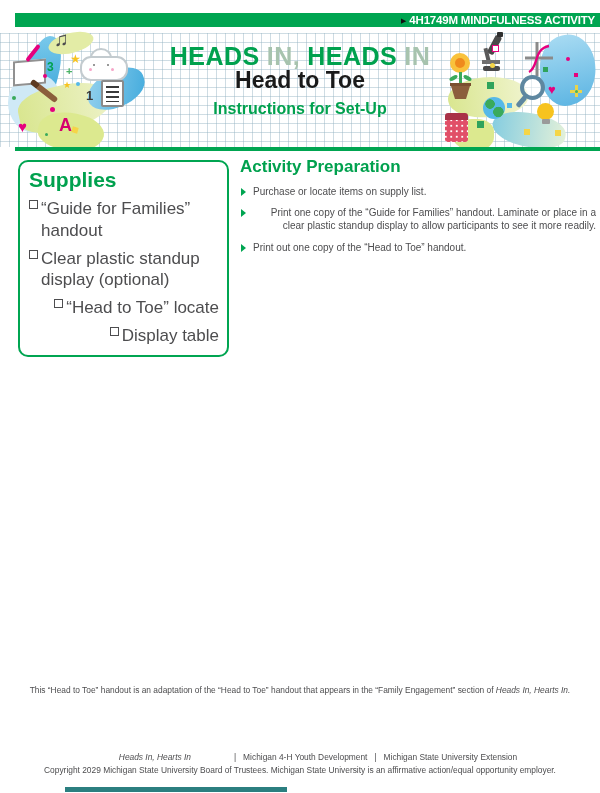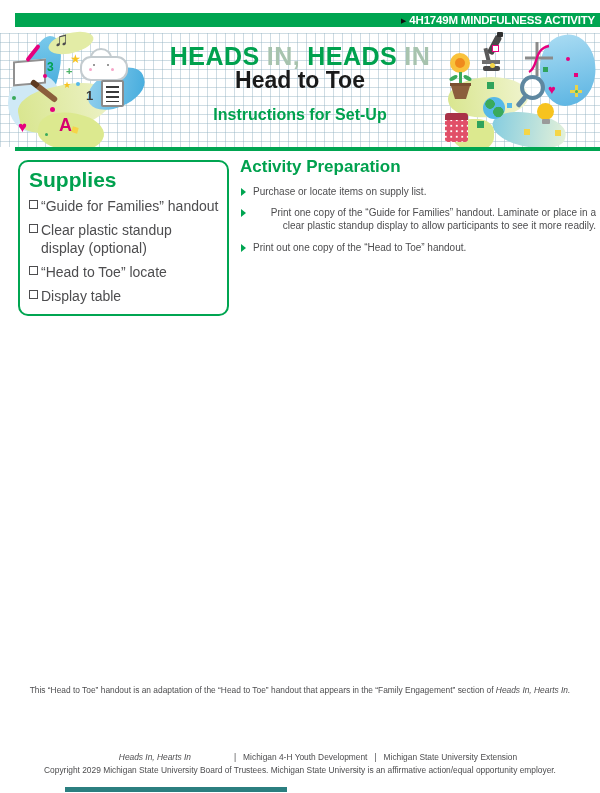--- a/index.html
+++ b/index.html
@@ -15,33 +15,33 @@
   
   .banner{position:absolute;left:0;top:33px;width:600px;height:114px;background-color:#fff;
           background-image:linear-gradient(to right, rgba(148,178,194,.45) 1px, transparent 1px),
                            linear-gradient(to bottom, rgba(148,178,194,.45) 1px, transparent 1px);
           background-size:9px 9px;}
   .banner-titles{position:absolute;left:0;top:0;width:100%;height:100%;display:flex;flex-direction:column;
                  align-items:center;z-index:3;pointer-events:none;}
   .title1{margin-top:11px;font-size:25px;font-weight:bold;letter-spacing:.5px;line-height:1;display:flex;gap:7px;}
   .t-green{color:#00A14E;} .t-light{color:#A7C3AE;}
   .title2{font-size:23px;font-weight:bold;color:#1a1a1a;line-height:1;}
-  .title3{margin-top:15px;font-size:16px;font-weight:bold;color:#00A14E;line-height:1;}
+  .title3{margin-top:9px;font-size:16px;font-weight:bold;color:#00A14E;line-height:1;}
   .header-rule{position:absolute;left:15px;top:147px;right:0;height:4px;background:#00A551;}
 
   
   .banner .blob{position:absolute;z-index:0;}
   .banner .doodle{position:absolute;z-index:1;line-height:1;}
   .dot{border-radius:50%;}
 
   
   .supplies-box{position:absolute;left:18px;top:160px;width:211px;box-sizing:border-box;background:#fff;
                 border:2px solid #00A551;border-radius:10px;padding:6px 8px 8px 9px;}
   .supplies-title{color:#00A14E;font-size:21px;font-weight:bold;margin:0 0 6px 0;}
-  .supply-item{display:flex;font-size:14px;line-height:1.28;margin-bottom:6px;color:#4D4D4F;}
+  .supply-item{display:flex;font-size:17px;line-height:1.28;margin-bottom:6px;color:#4D4D4F;justify-content:flex-end;}
   .checkbox{flex:0 0 auto;width:7px;height:7px;border:1.3px solid #4D4D4F;margin:2px 3px 0 0;background:#fff;}
 
   
   .activity{position:absolute;left:240px;top:157px;width:356px;}
   .activity-title{color:#00A14E;font-size:17px;font-weight:bold;margin:0 0 8px 0;}
   .prep-item{display:flex;font-size:10px;line-height:1.32;margin-bottom:8px;color:#4D4D4F;text-align:right;}
   .tri{flex:0 0 auto;width:0;height:0;border-left:5px solid #00A551;border-top:4px solid transparent;
        border-bottom:4px solid transparent;margin:3px 7px 0 1px;}
 
   

